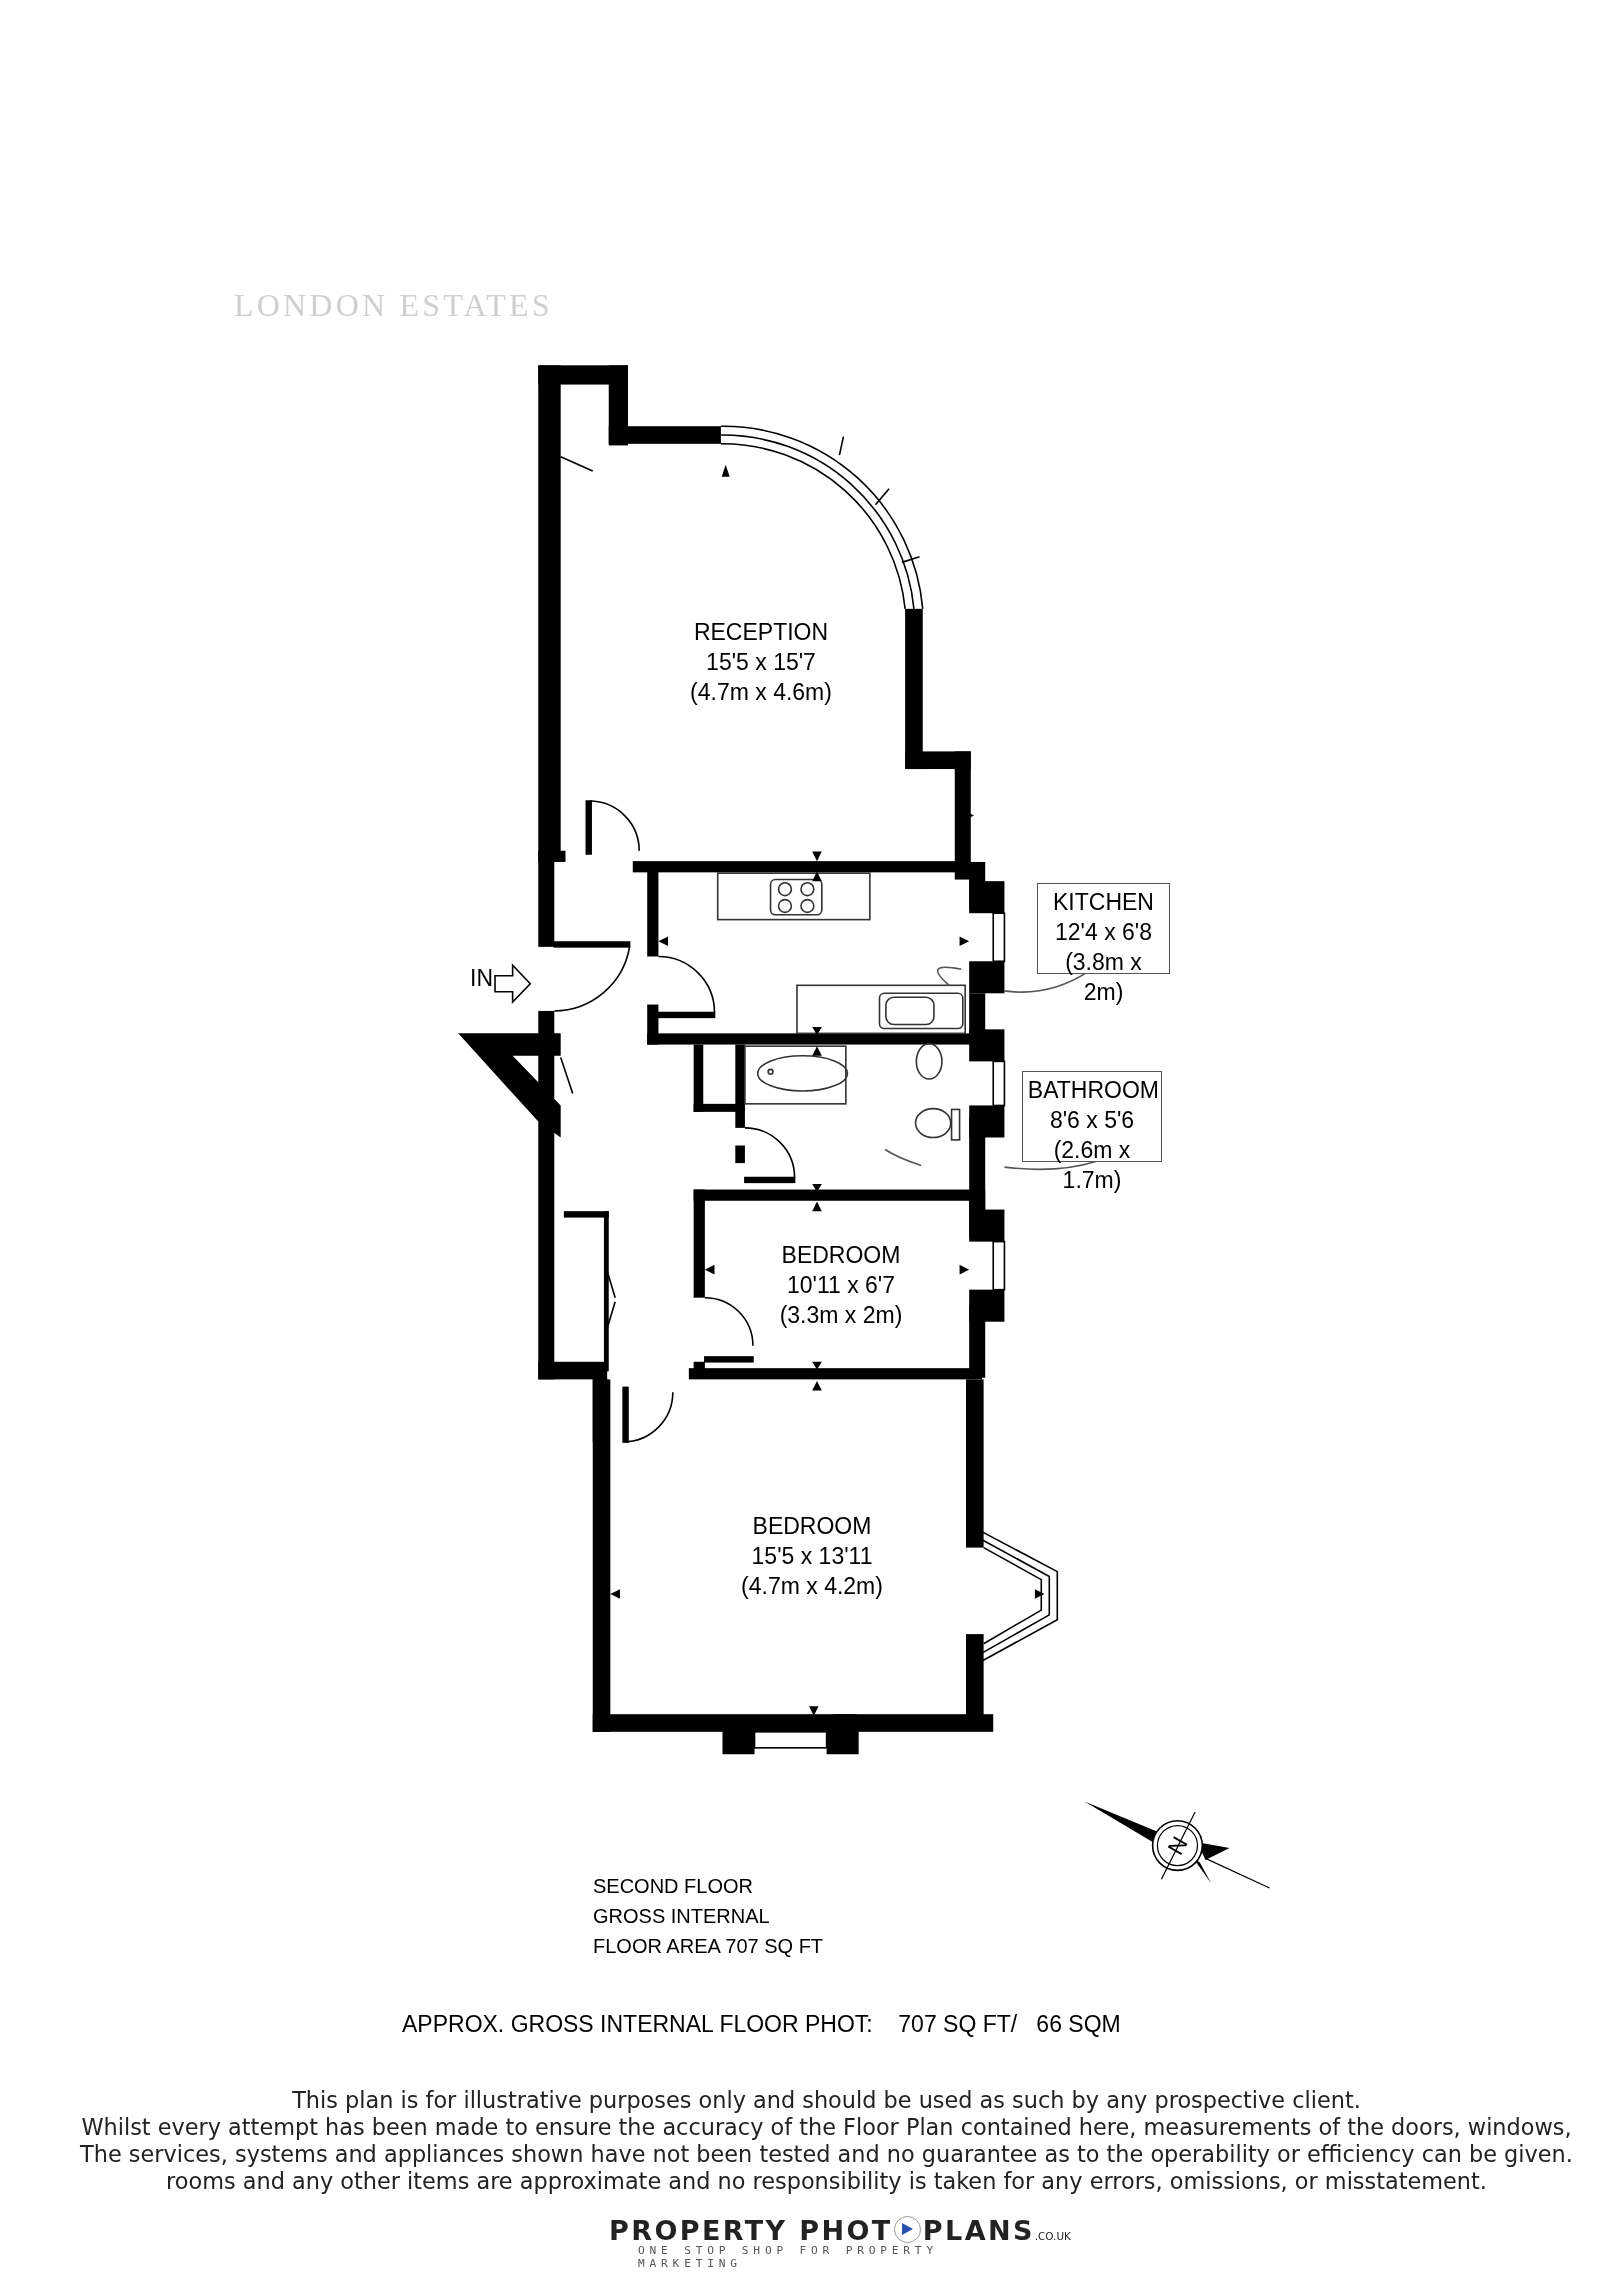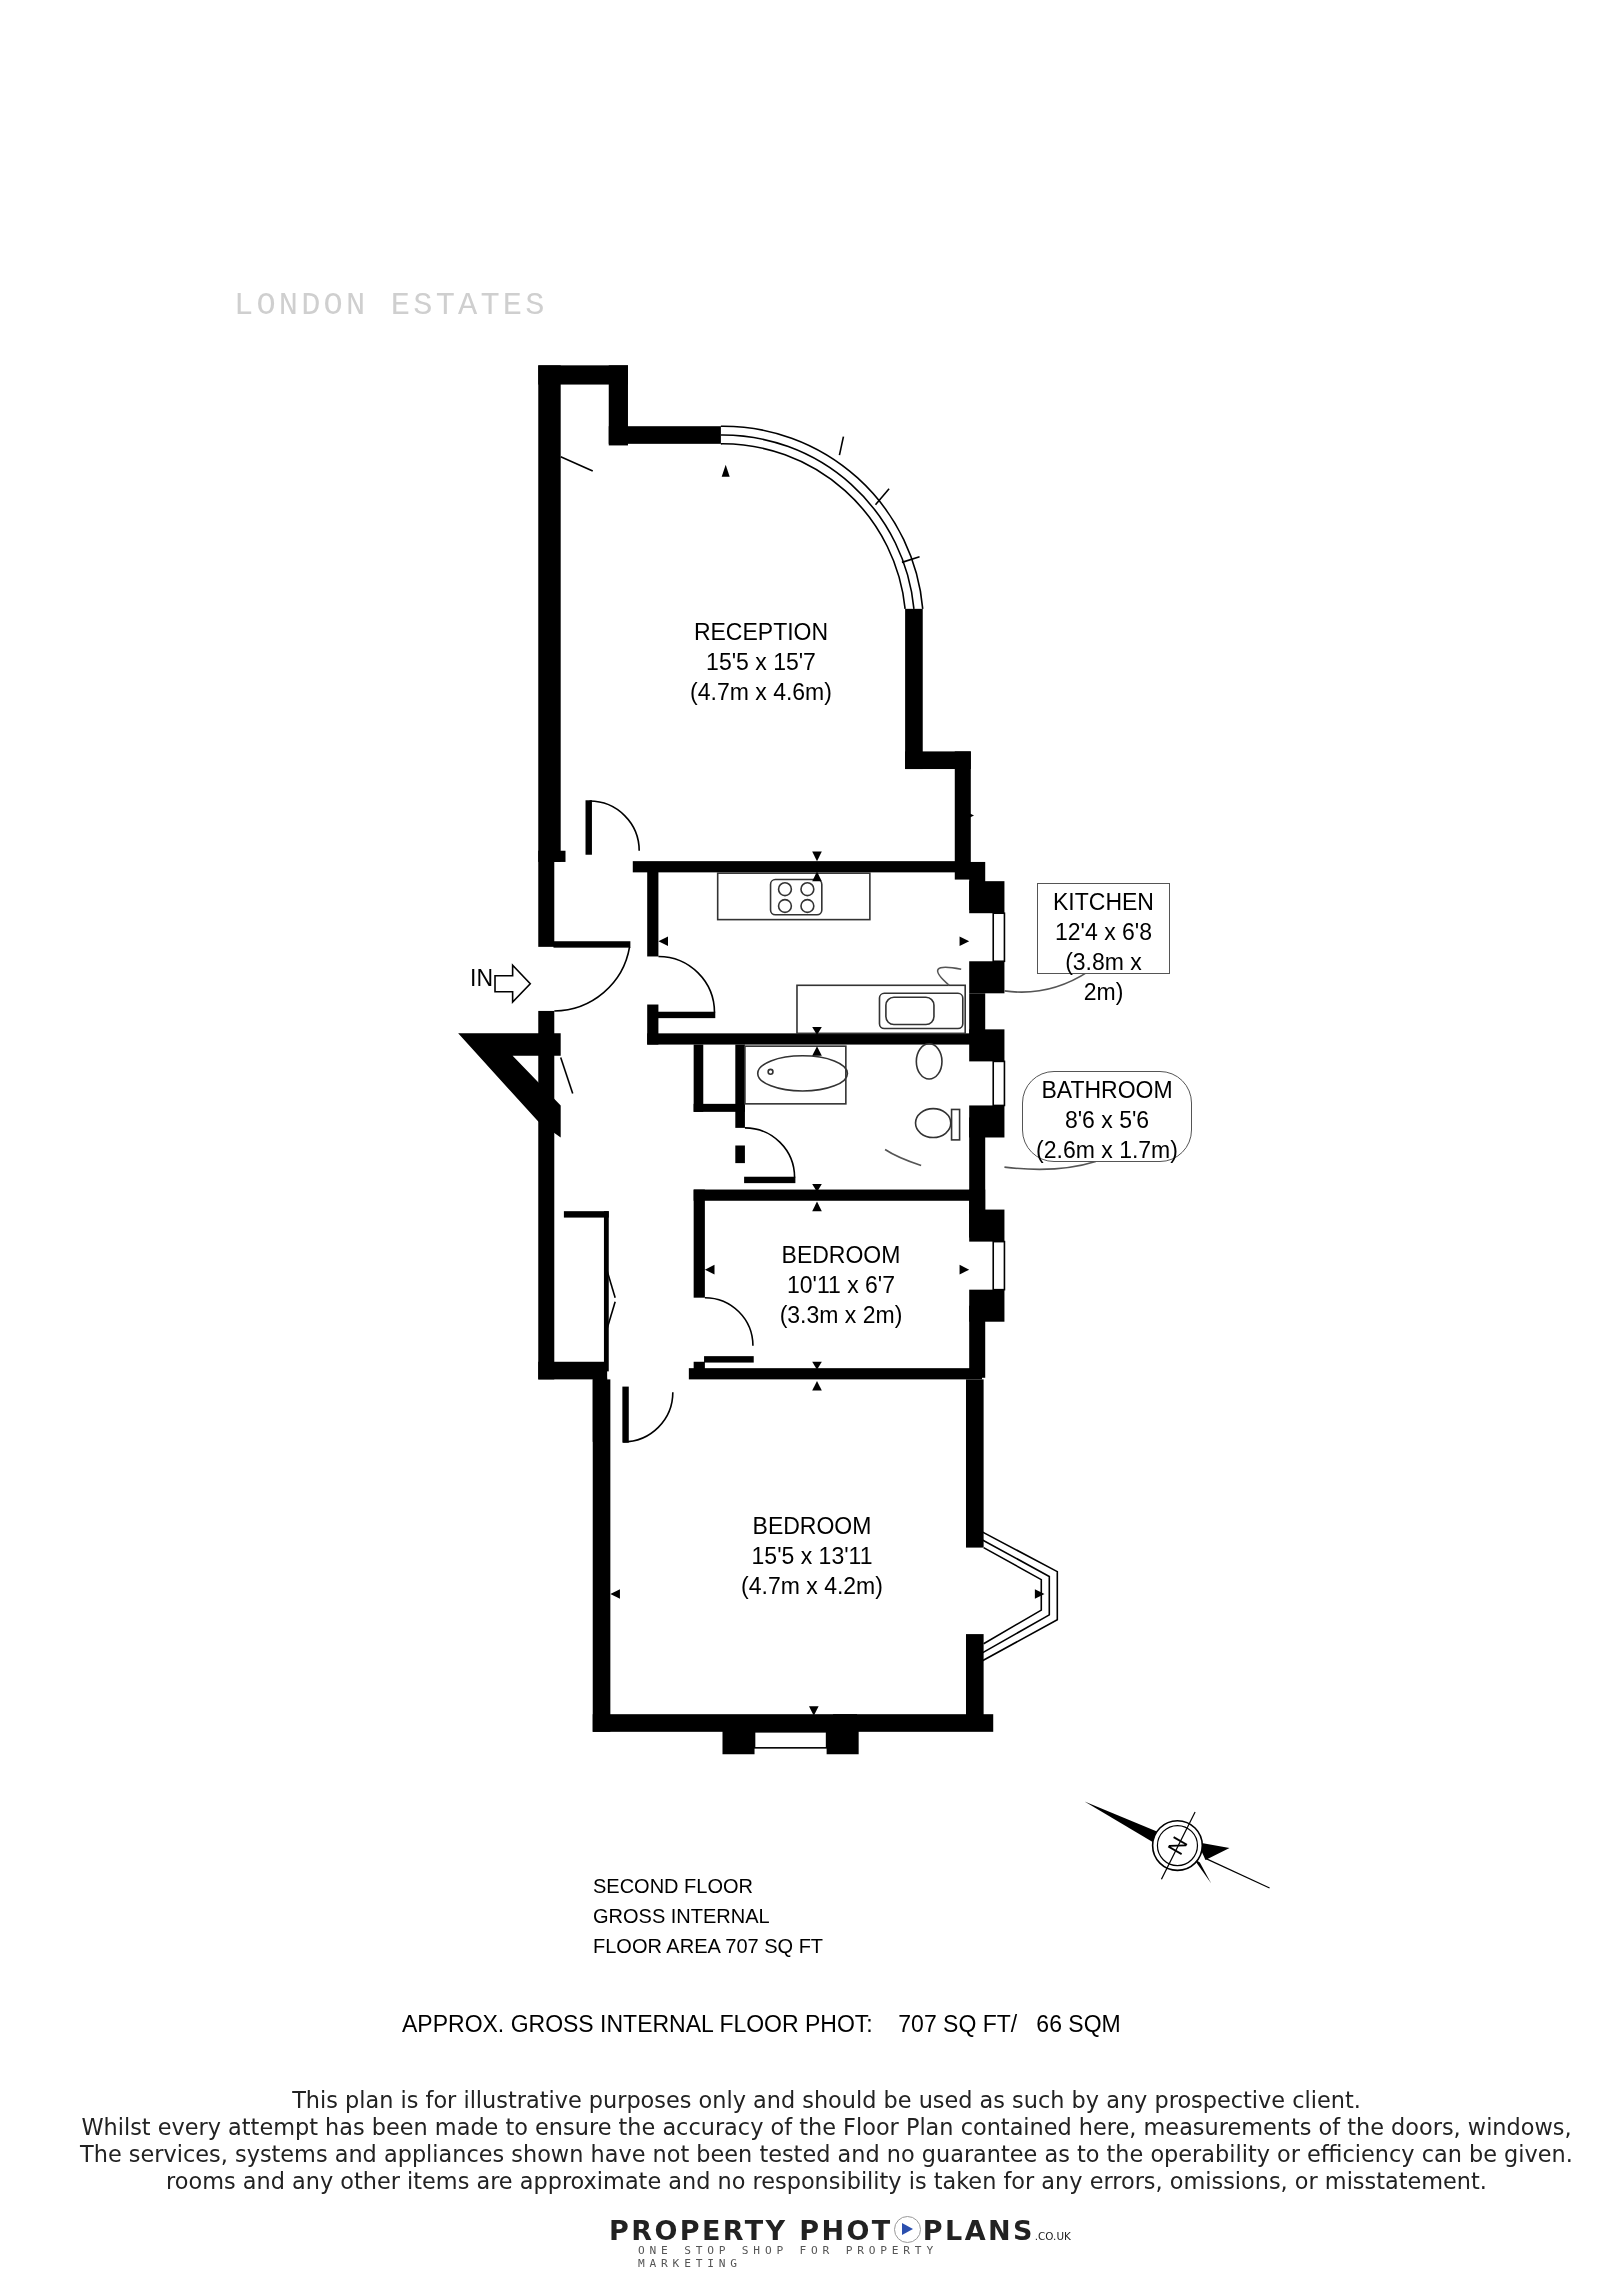--- a/index.html
+++ b/index.html
@@ -1,19 +1,19 @@
 <!DOCTYPE html>
 <html style="font-size:13px"><head>
 <meta charset="utf-8">
 <style>
   html, body { margin: 0; padding: 0; background: #ffffff; }
   body { width: 1622px; height: 2295px; position: relative; overflow: hidden;
          font-family: "Liberation Sans", sans-serif; color: #000; }
   .brand { position: absolute; left: 234px; top: 287px; font-size: 32px; letter-spacing: 3.2px;
-           color: #cfcfcf; font-family: Liberation Mono, monospace; font-weight: normal; }
+           color: #cfcfcf; font-family: Liberation Serif, serif; font-weight: normal; }
   svg.plan { position: absolute; left: 0; top: 0; }
   .room-label { position: absolute; text-align: center; font-size: 23px; line-height: 30px; }
   .room-label span { display: block; }
   .callout { position: absolute; border: 1.6px solid #555; background: #fff; text-align: center;
              font-size: 23px; line-height: 30px; padding: 3.2px 4.8px; box-sizing: border-box; }
   .callout span { display: block; }
   .in-label { position: absolute; left: 470px; top: 965px; font-size: 23px; }
   .floor-summary { position: absolute; left: 593px; top: 1871px; font-size: 20px; line-height: 30px; }
   .floor-summary span { display: block; }
   .total-area { position: absolute; left: 402px; top: 2011px; font-size: 23px; white-space: pre; }
@@ -205,21 +205,21 @@
   <span>15'5 x 15'7</span>
   <span>(4.7m x 4.6m)</span>
 </div>
 
 <div class="callout" style="left:1037px; top:883px; width:133px; height:91px;">
   <span>KITCHEN</span>
   <span>12'4 x 6'8</span>
   <span>(3.8m x 2m)</span>
 </div>
 
-<div class="callout" style="left:1022px; top:1071px; width:170px; height:91px;border-radius:32px;">
+<div class="callout" style="left:1022px; top:1071px; width:140px; height:91px;">
   <span>BATHROOM</span>
   <span>8'6 x 5'6</span>
   <span>(2.6m x 1.7m)</span>
 </div>
 
 <div class="room-label" style="left:721px; top:1240px; width:240px;">
   <span>BEDROOM</span>
   <span>10'11 x 6'7</span>
   <span>(3.3m x 2m)</span>
 </div>

